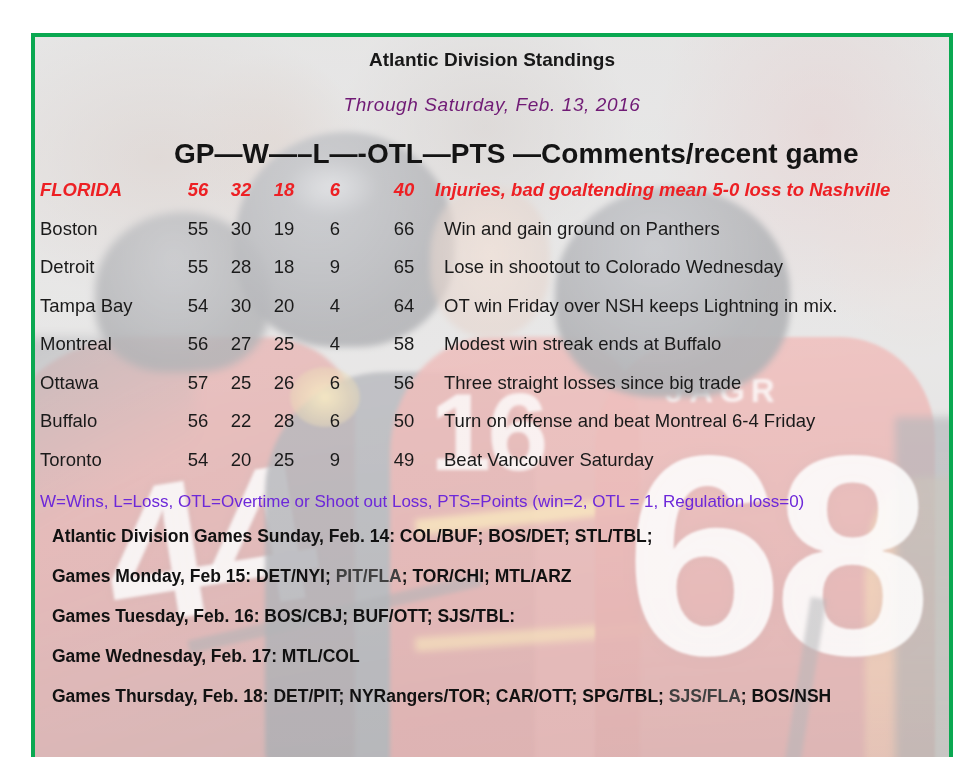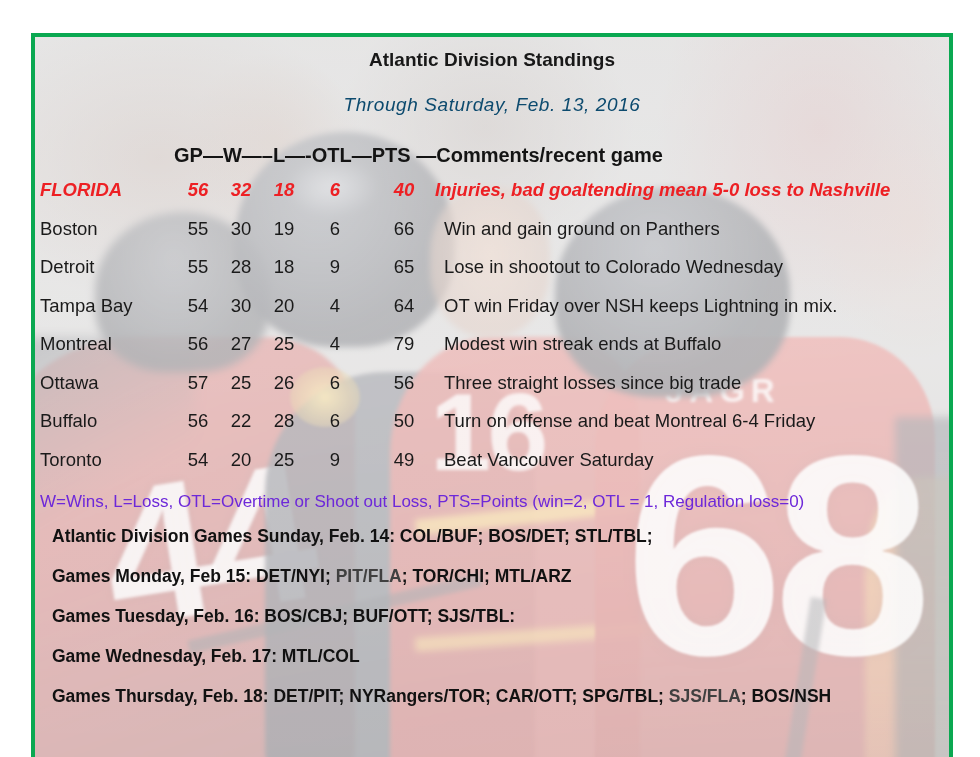--- a/index.html
+++ b/index.html
@@ -167,26 +167,26 @@
   }
 
   .title {
     position: absolute; left: 0; right: 0; top: 12px;
     text-align: center;
     font-size: 19px; font-weight: 700; color: #181818;
   }
   .subtitle {
     position: absolute; left: 0; right: 0; top: 57px;
     text-align: center;
-    font-size: 19px; font-style: italic; color: #0c4a6e;
+    font-size: 19px; font-style: italic; color: #701a75;
     letter-spacing: .6px;
   }
   .colheader {
-    position: absolute; left: 139px; top: 107px;
-    font-size: 20px; font-weight: 700; color: #141414;
+    position: absolute; left: 139px; top: 101px;
+    font-size: 28px; font-weight: 700; color: #141414;
     white-space: pre;
   }
 
   .rows { position: absolute; left: 0; top: 142px; right: 12px; }
   .row {
     position: relative;
     height: 38.5px;
     font-size: 18.5px;
     color: #1a1a1a;
     white-space: nowrap;
@@ -313,21 +313,21 @@
           <span class="otl">4</span>
           <span class="pts">64</span>
           <span class="comment">OT win  Friday over NSH keeps Lightning in mix.</span>
         </div>
         <div class="row">
           <span class="team">Montreal</span>
           <span class="gp">56</span>
           <span class="w">27</span>
           <span class="l">25</span>
           <span class="otl">4</span>
-          <span class="pts">79</span>
+          <span class="pts">58</span>
           <span class="comment">Modest win streak ends at Buffalo</span>
         </div>
         <div class="row">
           <span class="team">Ottawa</span>
           <span class="gp">57</span>
           <span class="w">25</span>
           <span class="l">26</span>
           <span class="otl">6</span>
           <span class="pts">56</span>
           <span class="comment">Three straight losses since big  trade</span>

